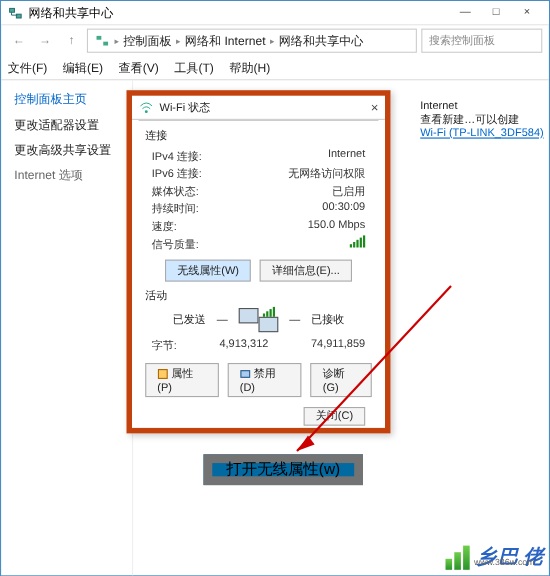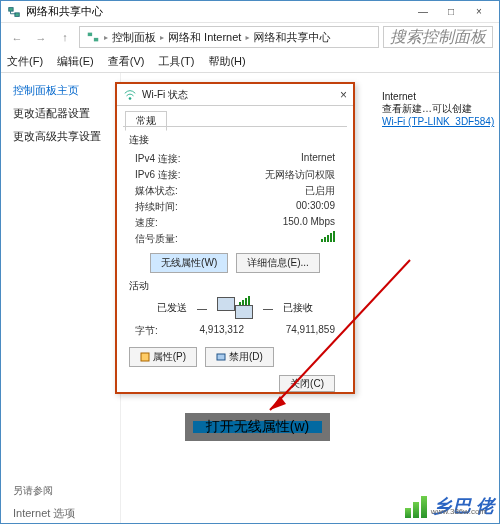--- a/index.html
+++ b/index.html
@@ -10,38 +10,38 @@
   .titlebar .icon { width: 14px; height: 14px; margin-right: 5px; }
   .titlebar .title { flex: 1; font-size: 11px; color: #000; }
   .winbtns { display: flex; }
   .winbtn { width: 28px; height: 18px; display: flex; align-items: center; justify-content: center; font-size: 10px; color: #444; }
   
   .addrbar { height: 28px; display: flex; align-items: center; padding: 3px 6px; gap: 4px; }
   .navbtn { width: 20px; height: 20px; border-radius: 2px; display: flex; align-items: center; justify-content: center; color: #888; }
   .breadcrumb { flex: 1; height: 22px; border: 1px solid #ccc; display: flex; align-items: center; padding: 0 6px; gap: 4px; font-size: 11px; }
   .bc-icon { width: 14px; height: 14px; }
   .bc-sep { color: #888; font-size: 8px; }
-  .searchbox { width: 110px; height: 22px; border: 1px solid #ccc; padding: 0 6px; font-size: 16px; color: #888; display: flex; align-items: center; font-style: italic; }
+  .searchbox { width: 110px; height: 22px; border: 1px solid #ccc; padding: 0 6px; font-size: 10px; color: #888; display: flex; align-items: center; }
   
   .menubar { height: 22px; padding: 0 6px; display: flex; align-items: center; gap: 14px; font-size: 11px; border-bottom: 1px solid #ddd; }
   
   .body { display: flex; height: calc(100% - 72px); gap: 31px; }
   .sidebar { width: 120px; padding: 10px 12px; border-right: 1px solid #eee; }
   .sidebar div { margin-bottom: 8px; font-size: 11px; }
   .sidebar .home { color: #0066cc; }
   .sidebar .seealso { margin-top: 340px; color: #666; font-size: 10px; }
   .sidebar .seealso-item { color: #666; margin-bottom: 24px; }
   
   .main { flex: 1; padding: 10px 16px; position: relative; }
   .main-title { color: #1a6b1a; font-size: 13px; margin-bottom: 6px; }
   .sub { font-size: 11px; margin-bottom: 4px; }
   .link { color: #0066cc; text-decoration: underline; }
   
   
-  .dialog { position: absolute; top: 82px; left: 115px; width: 240px; height: 312px; background: #fff; border: 2px solid #c2410c; box-shadow: 2px 2px 6px rgba(0,0,0,0.2); font-size: 10px; }
+  .dialog { position: absolute; top: 82px; left: 115px; width: 240px; height: 312px; background: #fff; border: 5px solid #c2410c; box-shadow: 2px 2px 6px rgba(0,0,0,0.2); font-size: 10px; }
   .dlg-title { height: 22px; display: flex; align-items: center; padding: 0 6px; border-bottom: 1px solid #ccc; }
   .dlg-title .dlg-icon { width: 14px; height: 14px; margin-right: 5px; }
   .dlg-title .dlg-ttl { flex: 1; }
   .dlg-close { font-size: 12px; color: #444; }
   .dlg-tab { height: 20px; padding: 4px 8px 0; }
   .dlg-tab span { display: inline-block; padding: 2px 10px; border: 1px solid #ccc; border-bottom: 1px solid #fff; background: #fff; position: relative; top: 1px; }
   .dlg-pane { border-top: 1px solid #ccc; margin: 0 6px; padding: 6px 6px 0; height: calc(100% - 42px); position: relative; }
   .sect { margin-bottom: 4px; }
   .row { display: flex; justify-content: space-between; padding: 1px 6px; font-size: 10px; }
   .row .lbl { color: #333; }
@@ -114,21 +114,20 @@
     <span>查看(V)</span>
     <span>工具(T)</span>
     <span>帮助(H)</span>
   </div>
 
   <div class="body">
     <div class="sidebar">
       <div class="home">控制面板主页</div>
       <div>更改适配器设置</div>
       <div>更改高级共享设置</div>
-      <div class="seealso">另请参阅</div>
       <div class="seealso-item">Internet 选项</div>
 
     </div>
     <div class="main">
       <div class="main-title">查看基本网络信息并设置连接</div>
       <div class="sub">查看活动网络</div>
       <div style="position:absolute; left:230px; top:18px; font-size:10px;">
         <div>Internet</div>
         <div>查看新建…可以创建</div>
         <div class="link">Wi-Fi (TP-LINK_3DF584)</div>
@@ -141,23 +140,20 @@
   <div class="dlg-title">
     <span class="dlg-icon">
       <svg viewBox="0 0 16 16" width="14" height="14">
           <path d="M2 6 Q8 0 14 6" stroke="#2a8" fill="none"></path>
           <path d="M4 9 Q8 5 12 9" stroke="#2a8" fill="none"></path>
           <circle cx="8" cy="12" r="1.5" fill="#2a8"></circle>
         </svg>
     </span>
     <span class="dlg-ttl">Wi-Fi 状态</span>
     <span class="dlg-close">×</span>
-  </div>
-  <div class="dlg-tab">
-    <span>常规</span>
   </div>
   <div class="dlg-pane">
     <div class="sect">连接</div>
     <div class="row">
         <span class="lbl">IPv4 连接:</span>
         <span class="val">Internet</span>
       </div>
     <div class="row">
         <span class="lbl">IPv6 连接:</span>
         <span class="val">无网络访问权限</span>
@@ -218,20 +214,21 @@
             <rect x="1" y="1" width="8" height="8" fill="#fc6" stroke="#a60"></rect>
           </svg>
         <span>属性(P)</span>
       </span>
       <span class="btn">
         <svg style="display:inline;vertical-align:-2px" width="10" height="10" viewBox="0 0 10 10">
             <rect x="1" y="2" width="8" height="6" fill="#ace" stroke="#258"></rect>
           </svg>
         <span>禁用(D)</span>
       </span>
+      <span class="btn">诊断(G)</span>
     </div>
     <div class="closebtn-row">
       <span class="btn">关闭(C)</span>
     </div>
   </div>
 </div>
 
 <svg style="position:absolute;top:250px;left:250px;pointer-events:none" width="170" height="170">
   <line x1="160" y1="10" x2="20" y2="160" stroke="#cc0000" stroke-width="2"></line>
   <polygon points="20,160 30,146 36,154" fill="#cc0000"></polygon>

